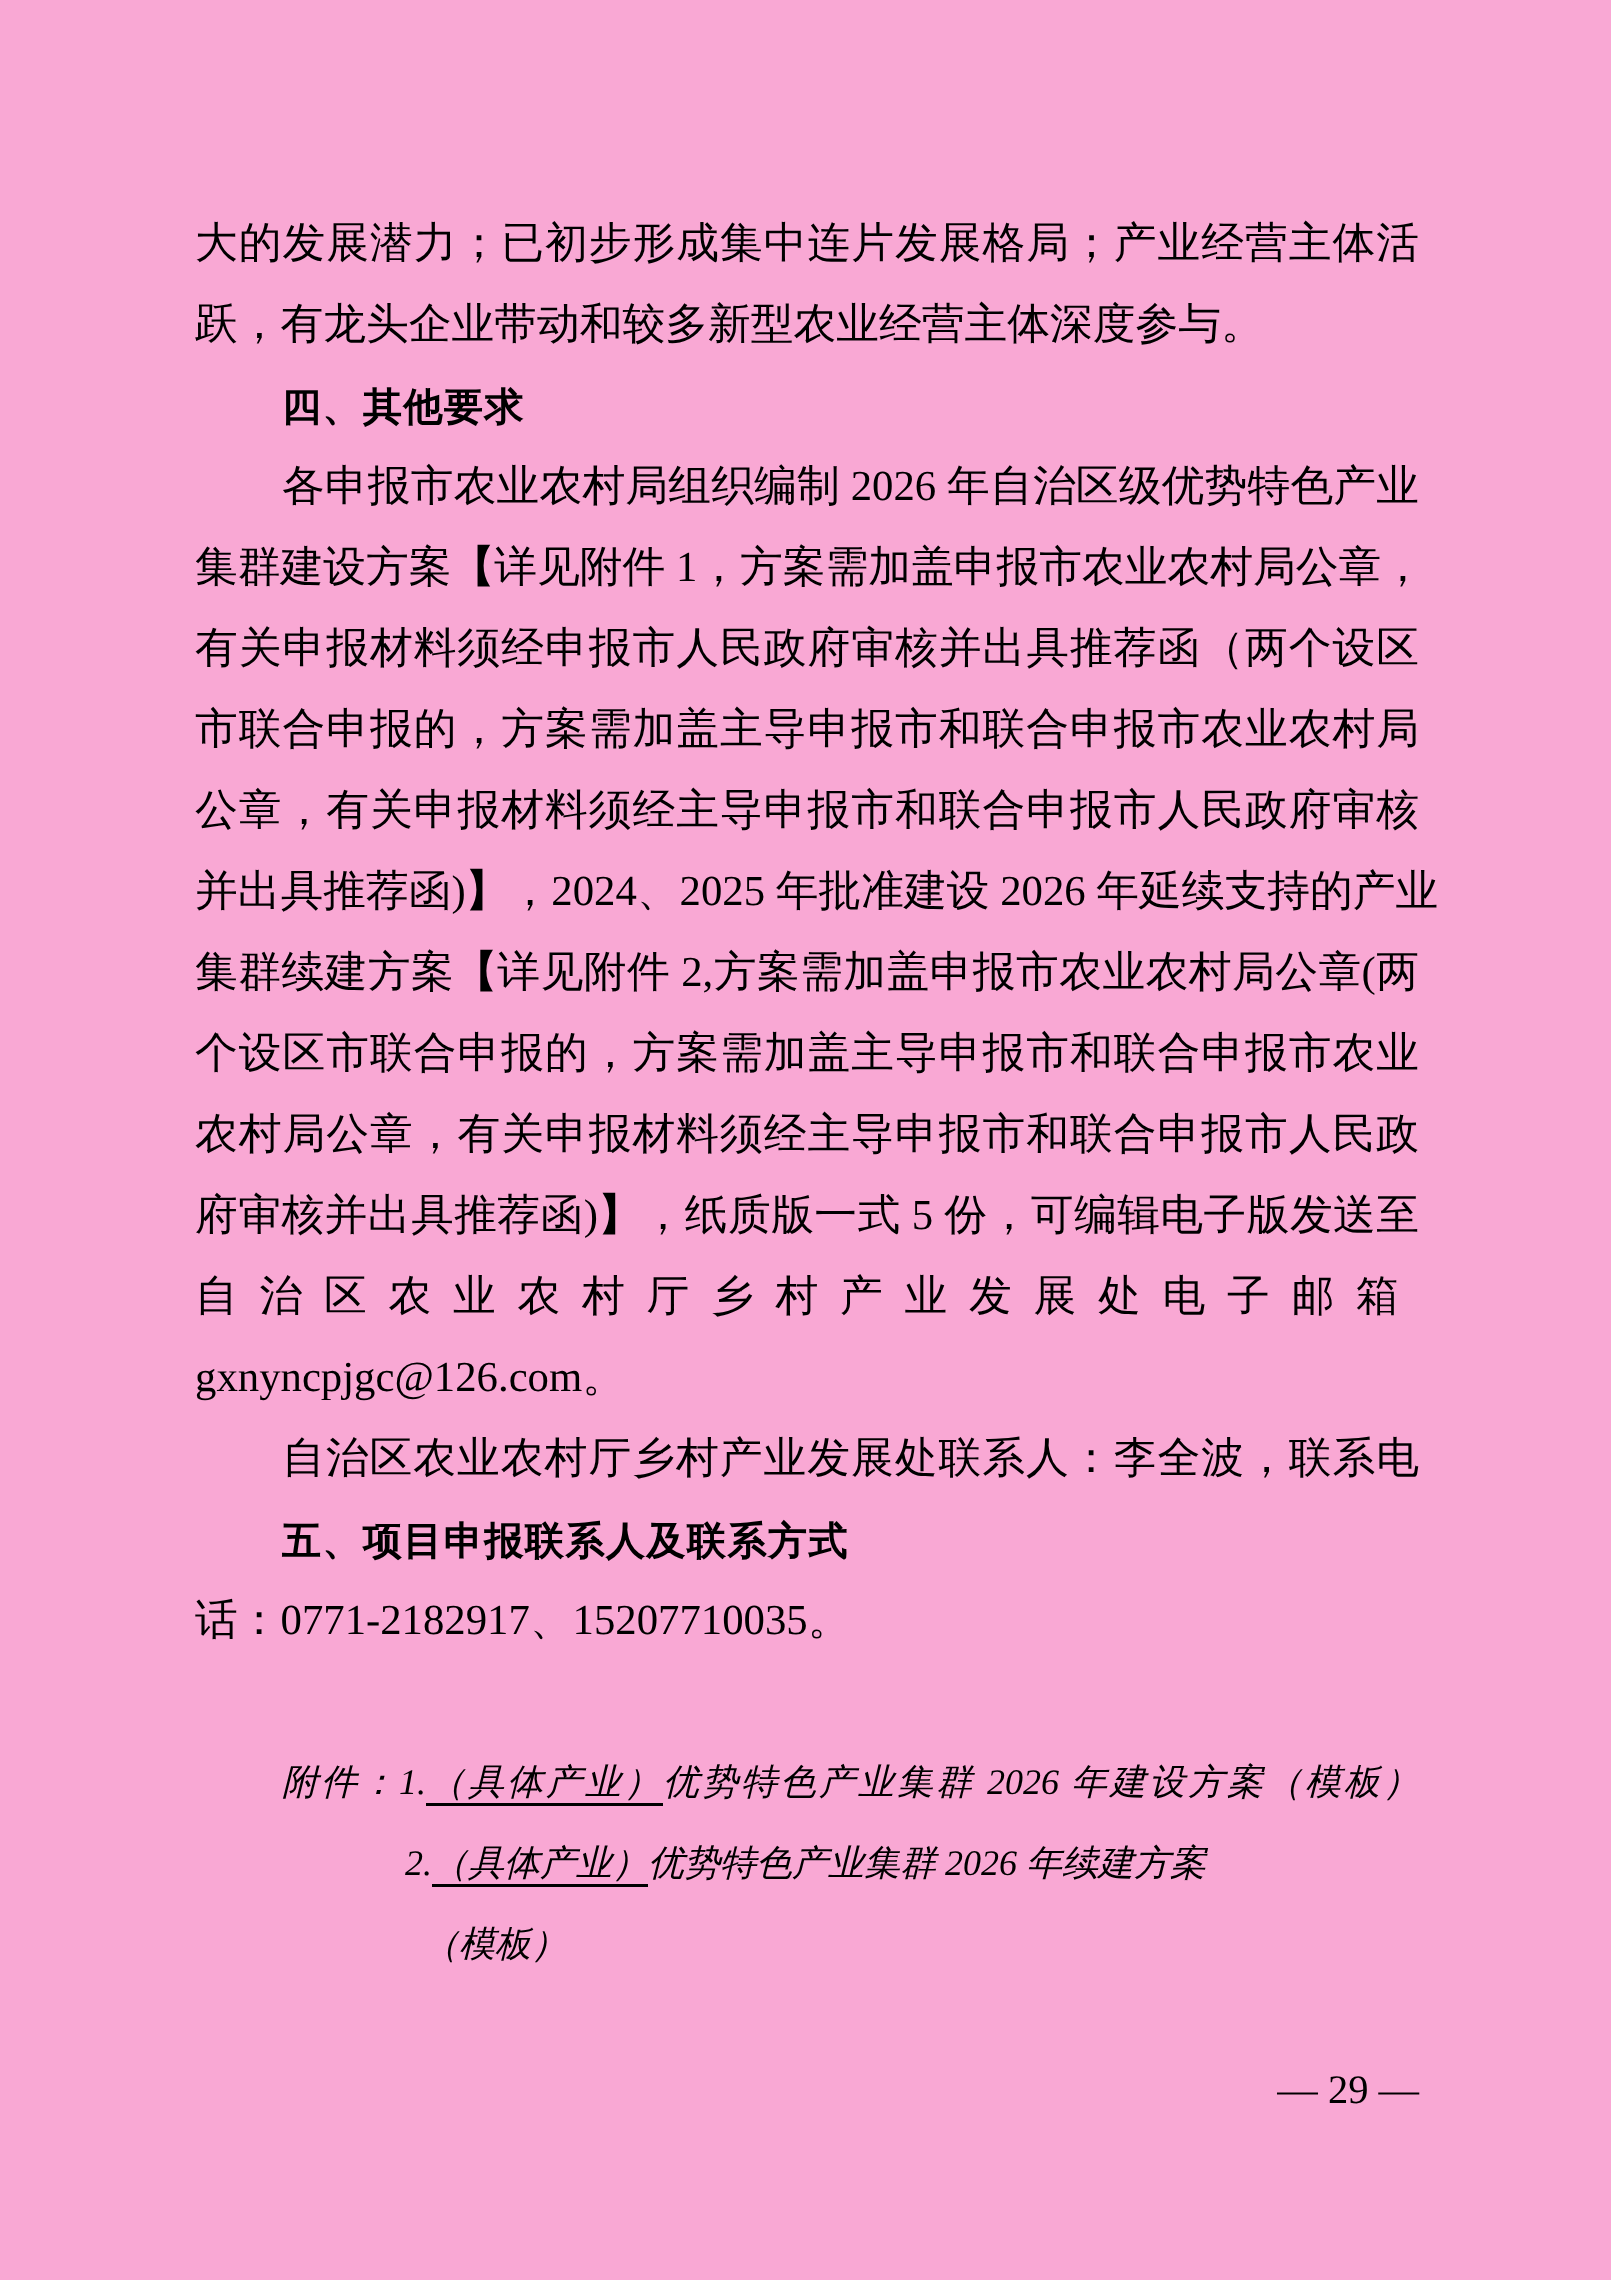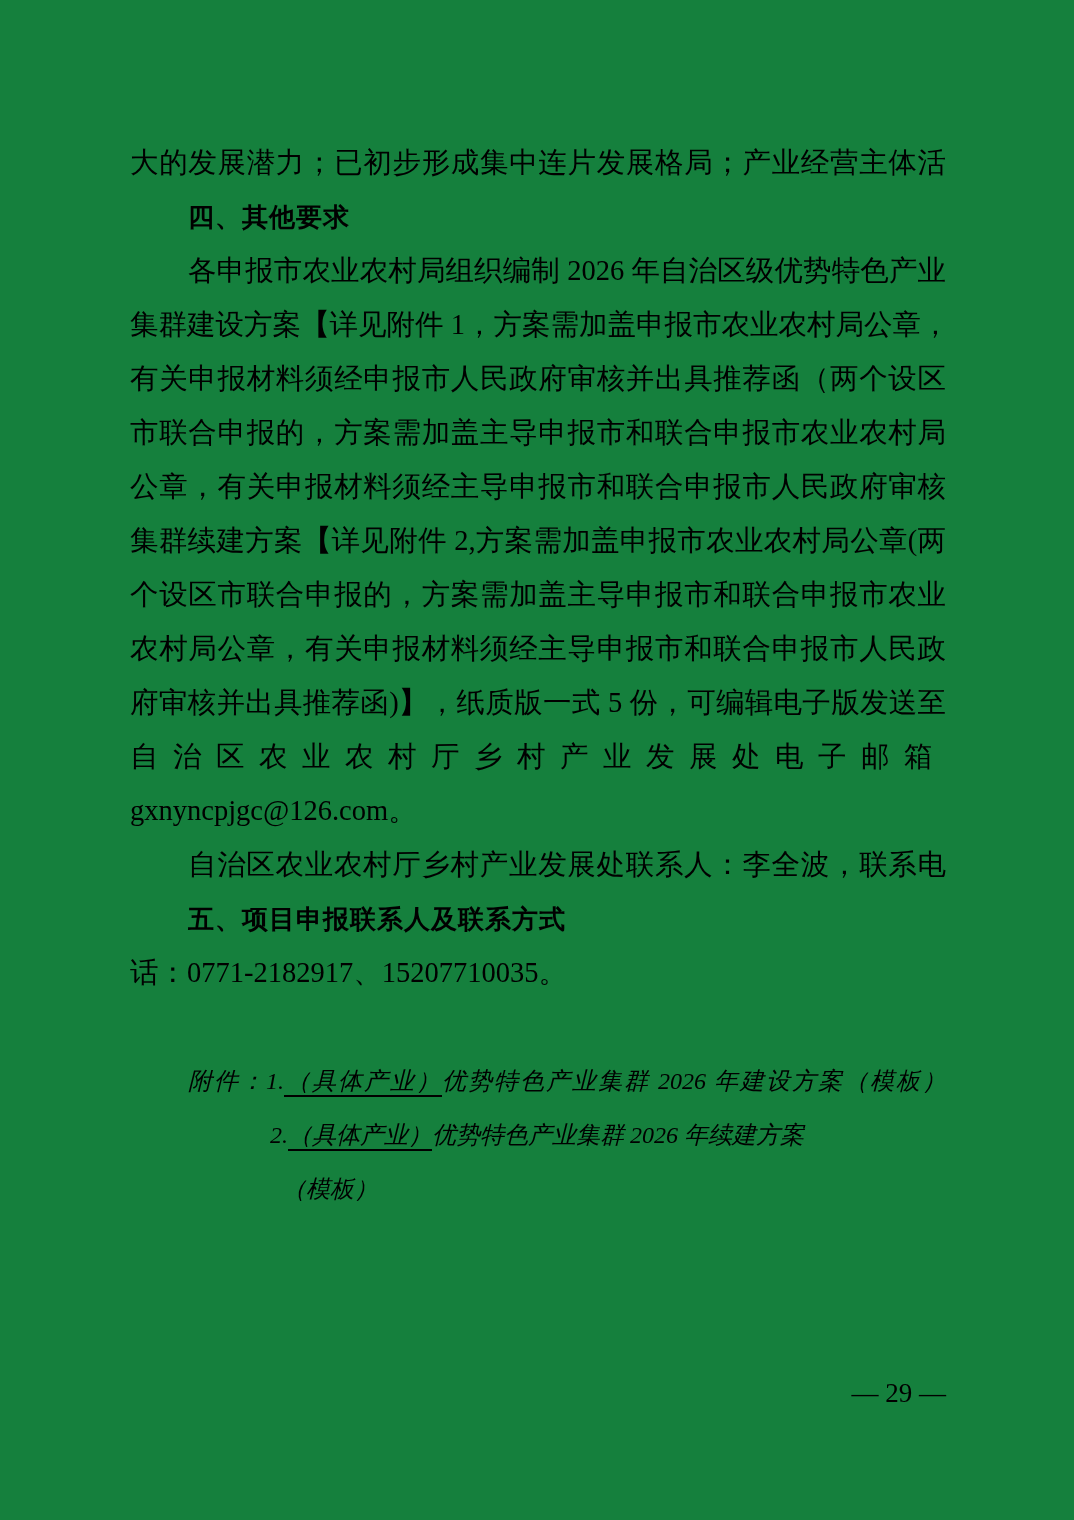--- a/index.html
+++ b/index.html
@@ -1,21 +1,21 @@
 <!DOCTYPE html>
 <html><head>
 <meta charset="utf-8">
 <style>
   html, body { margin: 0; padding: 0; background: #e8e8e8; }
   .page {
     position: relative;
     width: 1074px;
     height: 1520px;
     margin: 0 auto;
-    background: #15803d;
+    background: #f9a8d4;
     overflow: hidden;
     font-family: "Liberation Serif", "DejaVu Serif", serif;
     color: #000000;
   }
   .content {
     position: absolute;
     left: 130px;
     top: 136px;
     width: 816px;
   }
@@ -65,26 +65,28 @@
     font-size: 27px;
     font-family: "Liberation Serif", "DejaVu Serif", serif;
   }
 </style>
 </head>
 <body>
 
 <div class="page">
   <div class="content" id="doc-lines">
       <div class="line body justify"><span class="seg">大的发展潜力；已初步形成集中连片发展格局；产业经营主体活</span></div>
+      <div class="line body"><span class="seg">跃，有龙头企业带动和较多新型农业经营主体深度参与。</span></div>
       <div class="line heading" style="padding-left: 58px;"><span class="seg">四、其他要求</span></div>
       <div class="line body justify" style="padding-left: 58px;"><span class="seg">各申报市农业农村局组织编制 2026 年自治区级优势特色产业</span></div>
       <div class="line body justify"><span class="seg">集群建设方案</span><span class="seg b">【</span><span class="seg">详见附件 1，方案需加盖申报市农业农村局公章，</span></div>
       <div class="line body justify"><span class="seg">有关申报材料须经申报市人民政府审核并出具推荐函（两个设区</span></div>
       <div class="line body justify"><span class="seg">市联合申报的，方案需加盖主导申报市和联合申报市农业农村局</span></div>
       <div class="line body justify"><span class="seg">公章，有关申报材料须经主导申报市和联合申报市人民政府审核</span></div>
+      <div class="line body justify"><span class="seg">并出具推荐函)</span><span class="seg b">】</span><span class="seg">，2024、2025 年批准建设 2026 年延续支持的产业</span></div>
       <div class="line body justify"><span class="seg">集群续建方案</span><span class="seg b">【</span><span class="seg">详见附件 2,方案需加盖申报市农业农村局公章(两</span></div>
       <div class="line body justify"><span class="seg">个设区市联合申报的，方案需加盖主导申报市和联合申报市农业</span></div>
       <div class="line body justify"><span class="seg">农村局公章，有关申报材料须经主导申报市和联合申报市人民政</span></div>
       <div class="line body justify"><span class="seg">府审核并出具推荐函)</span><span class="seg b">】</span><span class="seg">，纸质版一式 5 份，可编辑电子版发送至</span></div>
       <div class="line body stretch"><span class="seg">自治区农业农村厅乡村产业发展处电子邮箱</span></div>
       <div class="line body"><span class="seg">gxnyncpjgc@126.com。</span></div>
       <div class="line body justify" style="padding-left: 58px;"><span class="seg">自治区农业农村厅乡村产业发展处联系人：李全波，联系电</span></div>
       <div class="line heading" style="padding-left: 58px;"><span class="seg">五、项目申报联系人及联系方式</span></div>
       <div class="line body"><span class="seg">话：0771-2182917、15207710035。</span></div>
       <div class="line spacer"></div>

